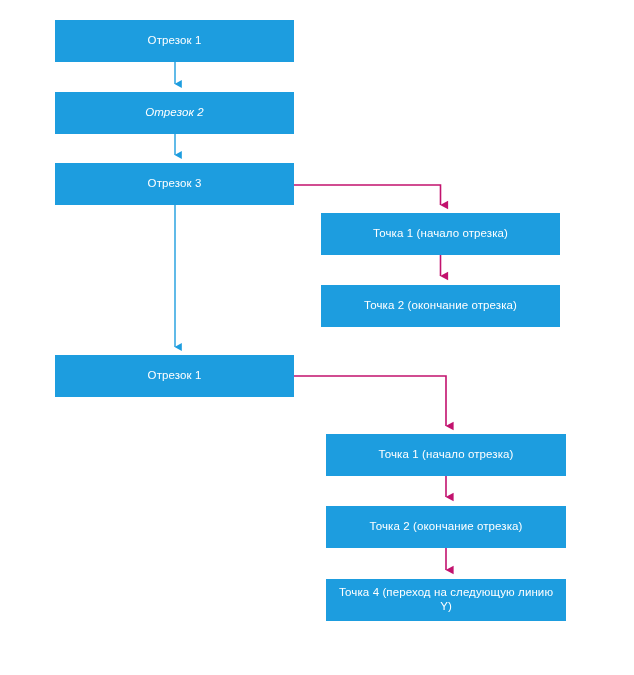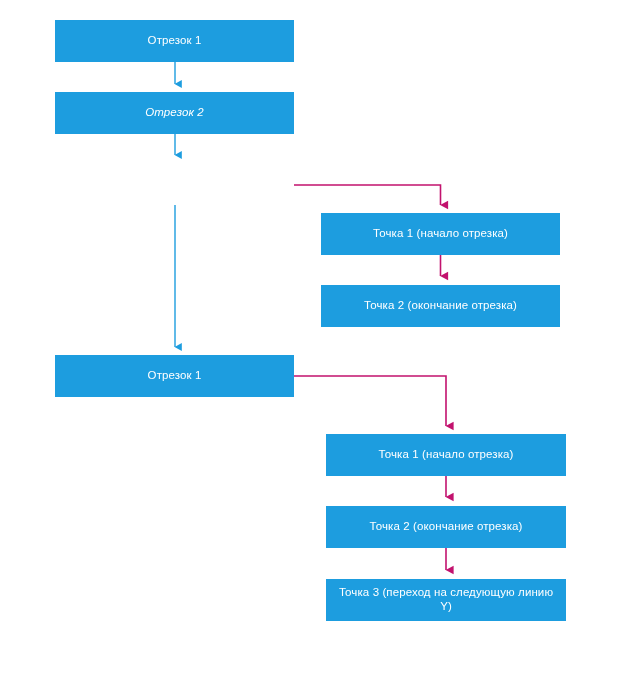--- a/index.html
+++ b/index.html
@@ -72,26 +72,27 @@
 
     <line x1="446" y1="476" x2="446" y2="497" stroke="#C2126E" stroke-width="1.6" marker-end="url(#arrow-pink)"></line>
 
     <line x1="446" y1="548" x2="446" y2="570" stroke="#C2126E" stroke-width="1.6" marker-end="url(#arrow-pink)"></line>
   </svg>
 
   <div class="node" style="left:55px; top:20px; width:239px; height:42px;">Отрезок 1</div>
 
   <div class="node" style="left:55px; top:92px; width:239px; height:42px;font-style:italic;">Отрезок 2</div>
 
+  <div class="node" style="left:55px; top:163px; width:239px; height:42px;">Отрезок 3</div>
 
   <div class="node" style="left:321px; top:213px; width:239px; height:42px;">Точка 1 (начало отрезка)</div>
 
   <div class="node" style="left:321px; top:285px; width:239px; height:42px;">Точка 2 (окончание отрезка)</div>
 
   <div class="node" style="left:55px; top:355px; width:239px; height:42px;">Отрезок 1</div>
 
   <div class="node" style="left:326px; top:434px; width:240px; height:42px;">Точка 1 (начало отрезка)</div>
 
   <div class="node" style="left:326px; top:506px; width:240px; height:42px;">Точка 2 (окончание отрезка)</div>
 
-  <div class="node" style="left:326px; top:579px; width:240px; height:42px;">Точка 3 (переход на следующую линию Y)</div>
+  <div class="node" style="left:326px; top:579px; width:240px; height:42px;">Точка 4 (переход на следующую линию Y)</div>
 
 </div>
 
 </body></html>

